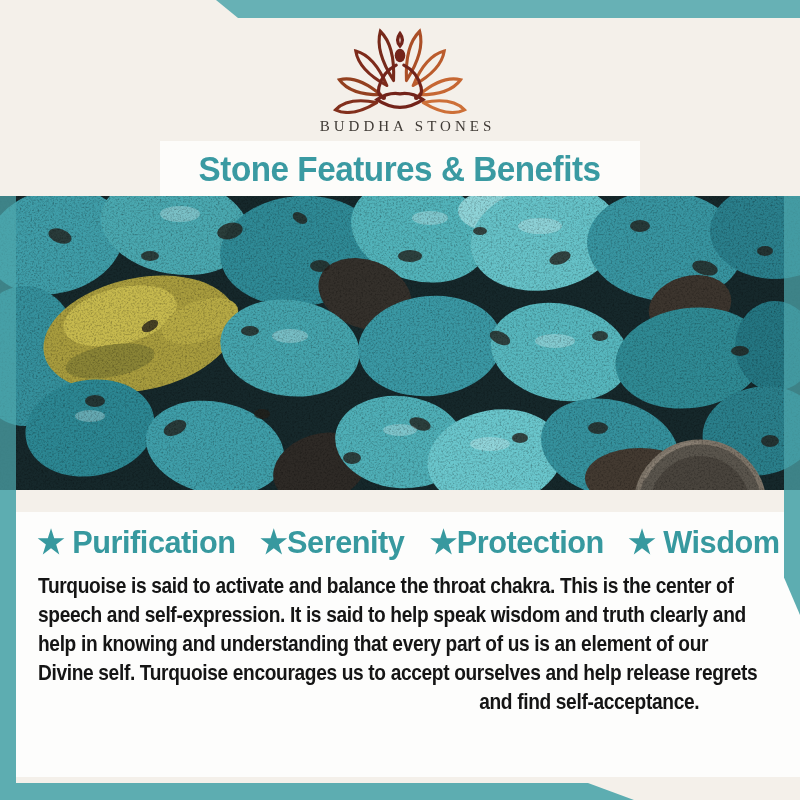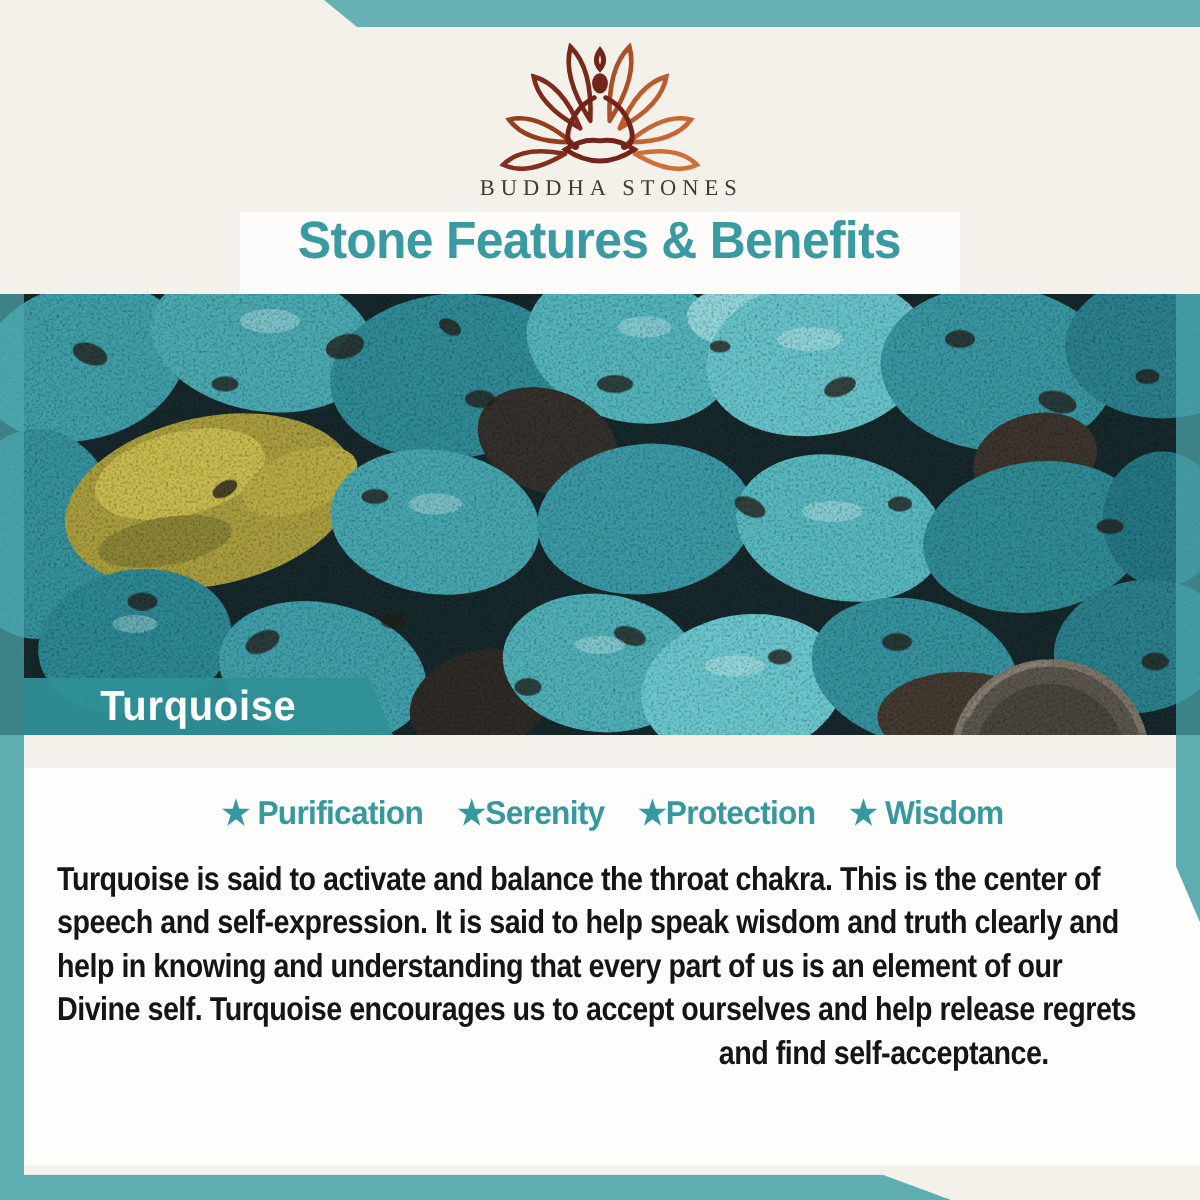--- a/index.html
+++ b/index.html
@@ -15,21 +15,21 @@
   
   .logo-wrap{position:absolute;left:0;top:22px;width:800px;text-align:center;}
   .logo-wrap svg{display:block;margin:0 auto;}
   .brand-name{
     margin-top:4px;font-family:"Liberation Serif",serif;font-size:15px;
     letter-spacing:4px;color:#3f3a35;font-weight:400;padding-left:15px;
   }
   
   .title-band{
     position:absolute;left:160px;top:141px;width:480px;height:55px;
-    background:#fdfcfa;display:flex;align-items:flex-start;justify-content:center;
+    background:#fdfcfa;display:flex;align-items:center;justify-content:center;
   }
   .page-title{
     margin:0;color:#3a9aa2;font-size:35px;font-weight:bold;letter-spacing:-0.5px;
     transform:scaleX(0.95);white-space:nowrap;
   }
   
   .photo{position:absolute;left:0;top:196px;width:800px;height:294px;}
   
   .left-strip-photo{
     position:absolute;left:0;top:196px;width:16px;height:294px;
@@ -57,21 +57,21 @@
     color:#ffffff;font-size:28px;font-weight:bold;letter-spacing:0.5px;
     transform:scaleX(0.95);padding-right:14px;
   }
   
   .content-card{
     position:absolute;left:16px;top:512px;width:784px;height:265px;background:#fdfdfc;
   }
   .benefits-line{
     position:absolute;left:0;top:13px;width:100%;height:34px;
     display:flex;align-items:center;justify-content:center;
-    color:#37999f;font-size:22px;font-weight:bold;letter-spacing:-0.5px;
+    color:#37999f;font-size:32px;font-weight:bold;letter-spacing:-0.5px;
     white-space:nowrap;
   }
   .benefits-line .benefit-item{margin:0 9px;transform:scaleX(0.96);}
   .description{
     position:absolute;left:22px;top:59px;width:760px;color:#151515;text-align:right;
   }
   .description .description-line{
     font-size:22px;font-weight:bold;letter-spacing:-0.4px;line-height:29px;
     white-space:nowrap;transform:scaleX(0.87);transform-origin:left center;
   }
@@ -208,23 +208,20 @@
       <ellipse cx="90" cy="220" rx="15" ry="6"></ellipse>
     </g>
 
     <rect x="0" y="0" width="800" height="294" fill="#000" filter="url(#speck)" opacity="0.4"></rect>
   </svg>
 
   <div class="left-strip-photo"></div>
   <div class="left-strip-lower"></div>
   <div class="right-ribbon-photo"></div>
 
-  <div class="stone-label">
-    <span>Turquoise</span>
-  </div>
 
   <div class="content-card">
     <div class="benefits-line">
       <span class="benefit-item">★ Purification</span>
       <span class="benefit-item">★Serenity</span>
       <span class="benefit-item">★Protection</span>
       <span class="benefit-item">★ Wisdom</span>
     </div>
     <div class="description">
       <div class="description-line">Turquoise is said to activate and balance the throat chakra. This is the center of</div>

